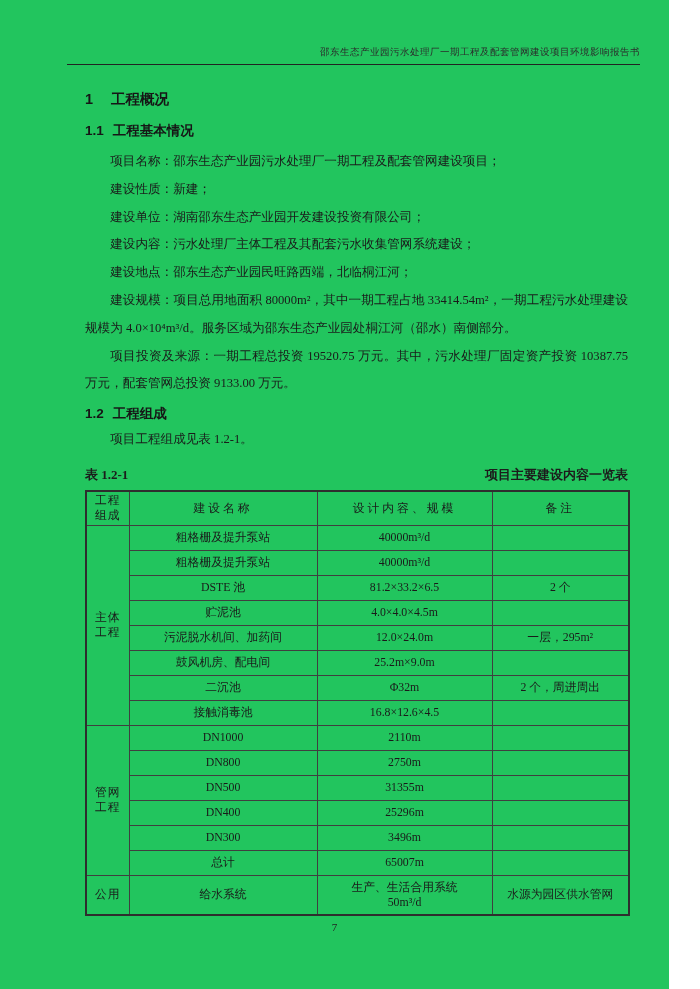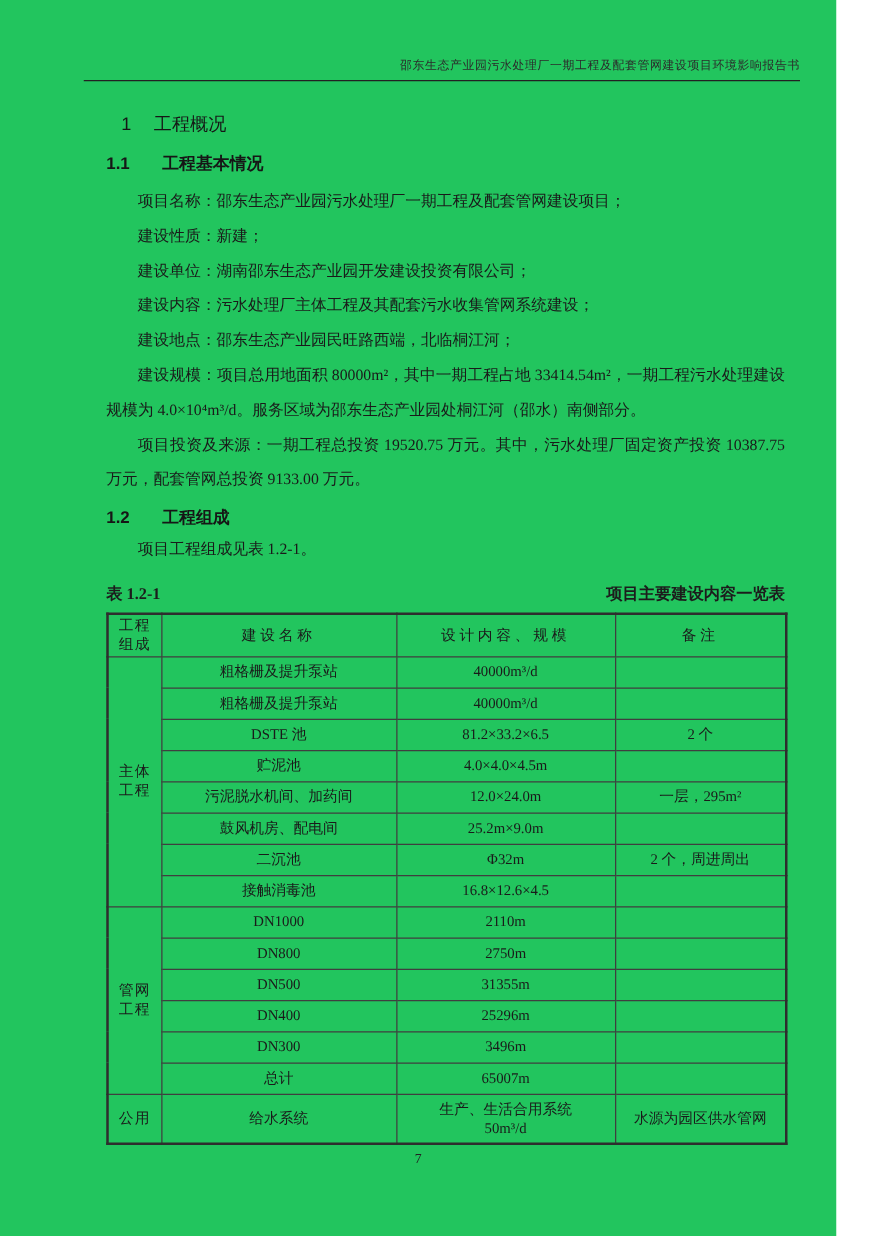--- a/index.html
+++ b/index.html
@@ -23,29 +23,29 @@
     letter-spacing:0.5px;
     color:#2b2b2b;
     padding-bottom:5px;
     border-bottom:1.8px solid #222222;
   }
 
   
   .h1 {
     margin-top:25px;
     font-family:"Liberation Sans","DejaVu Sans",sans-serif;
-    font-weight:normal; font-size:14.5px; color:#161616;margin-left:12px;
+    font-weight:bold; font-size:14.5px; color:#161616;
   }
   .h1 .num { margin-right:18px; }
   .h2 {
     margin-top:13px;
     font-family:"Liberation Sans","DejaVu Sans",sans-serif;
     font-weight:bold; font-size:13.5px; color:#161616;
   }
-  .h2 .num { margin-right:26px; }
+  .h2 .num { margin-right:9px; }
   .h2.second { margin-top:7px; }
 
   
   .paras { margin-top:8px; }
   .para {
     margin:0;
     font-size:12.6px;
     line-height:27.8px;
     text-indent:2em;
     text-align:justify;

